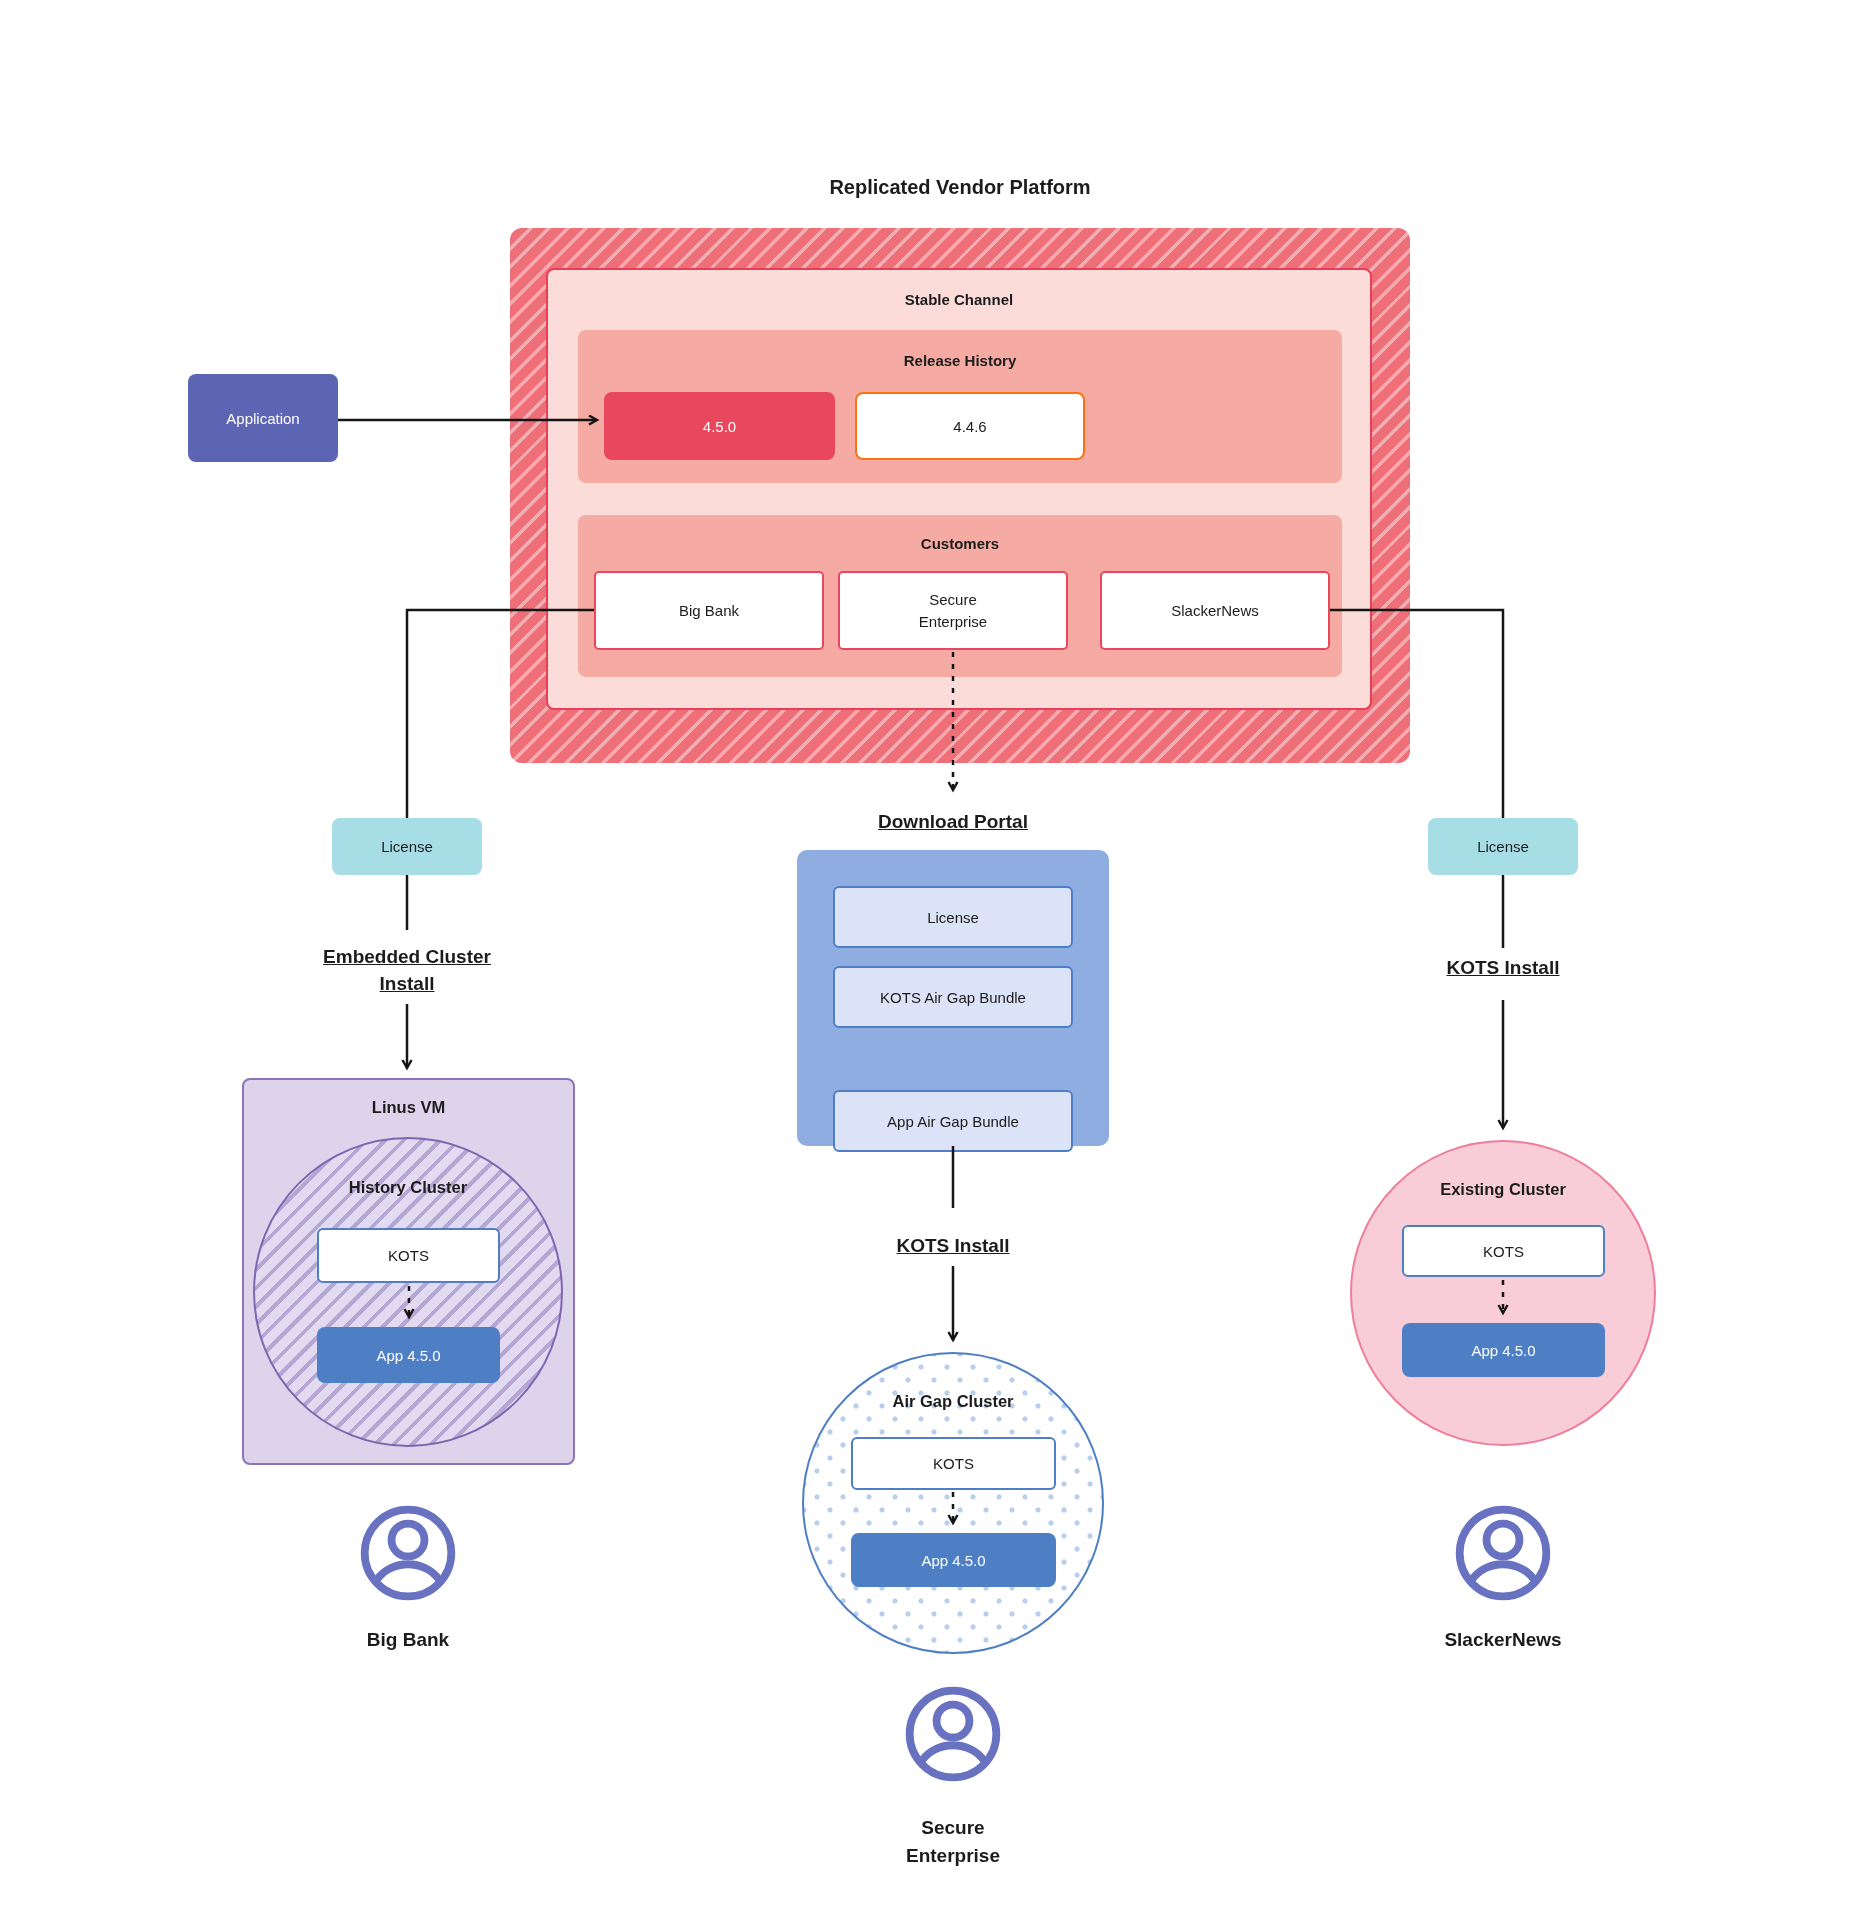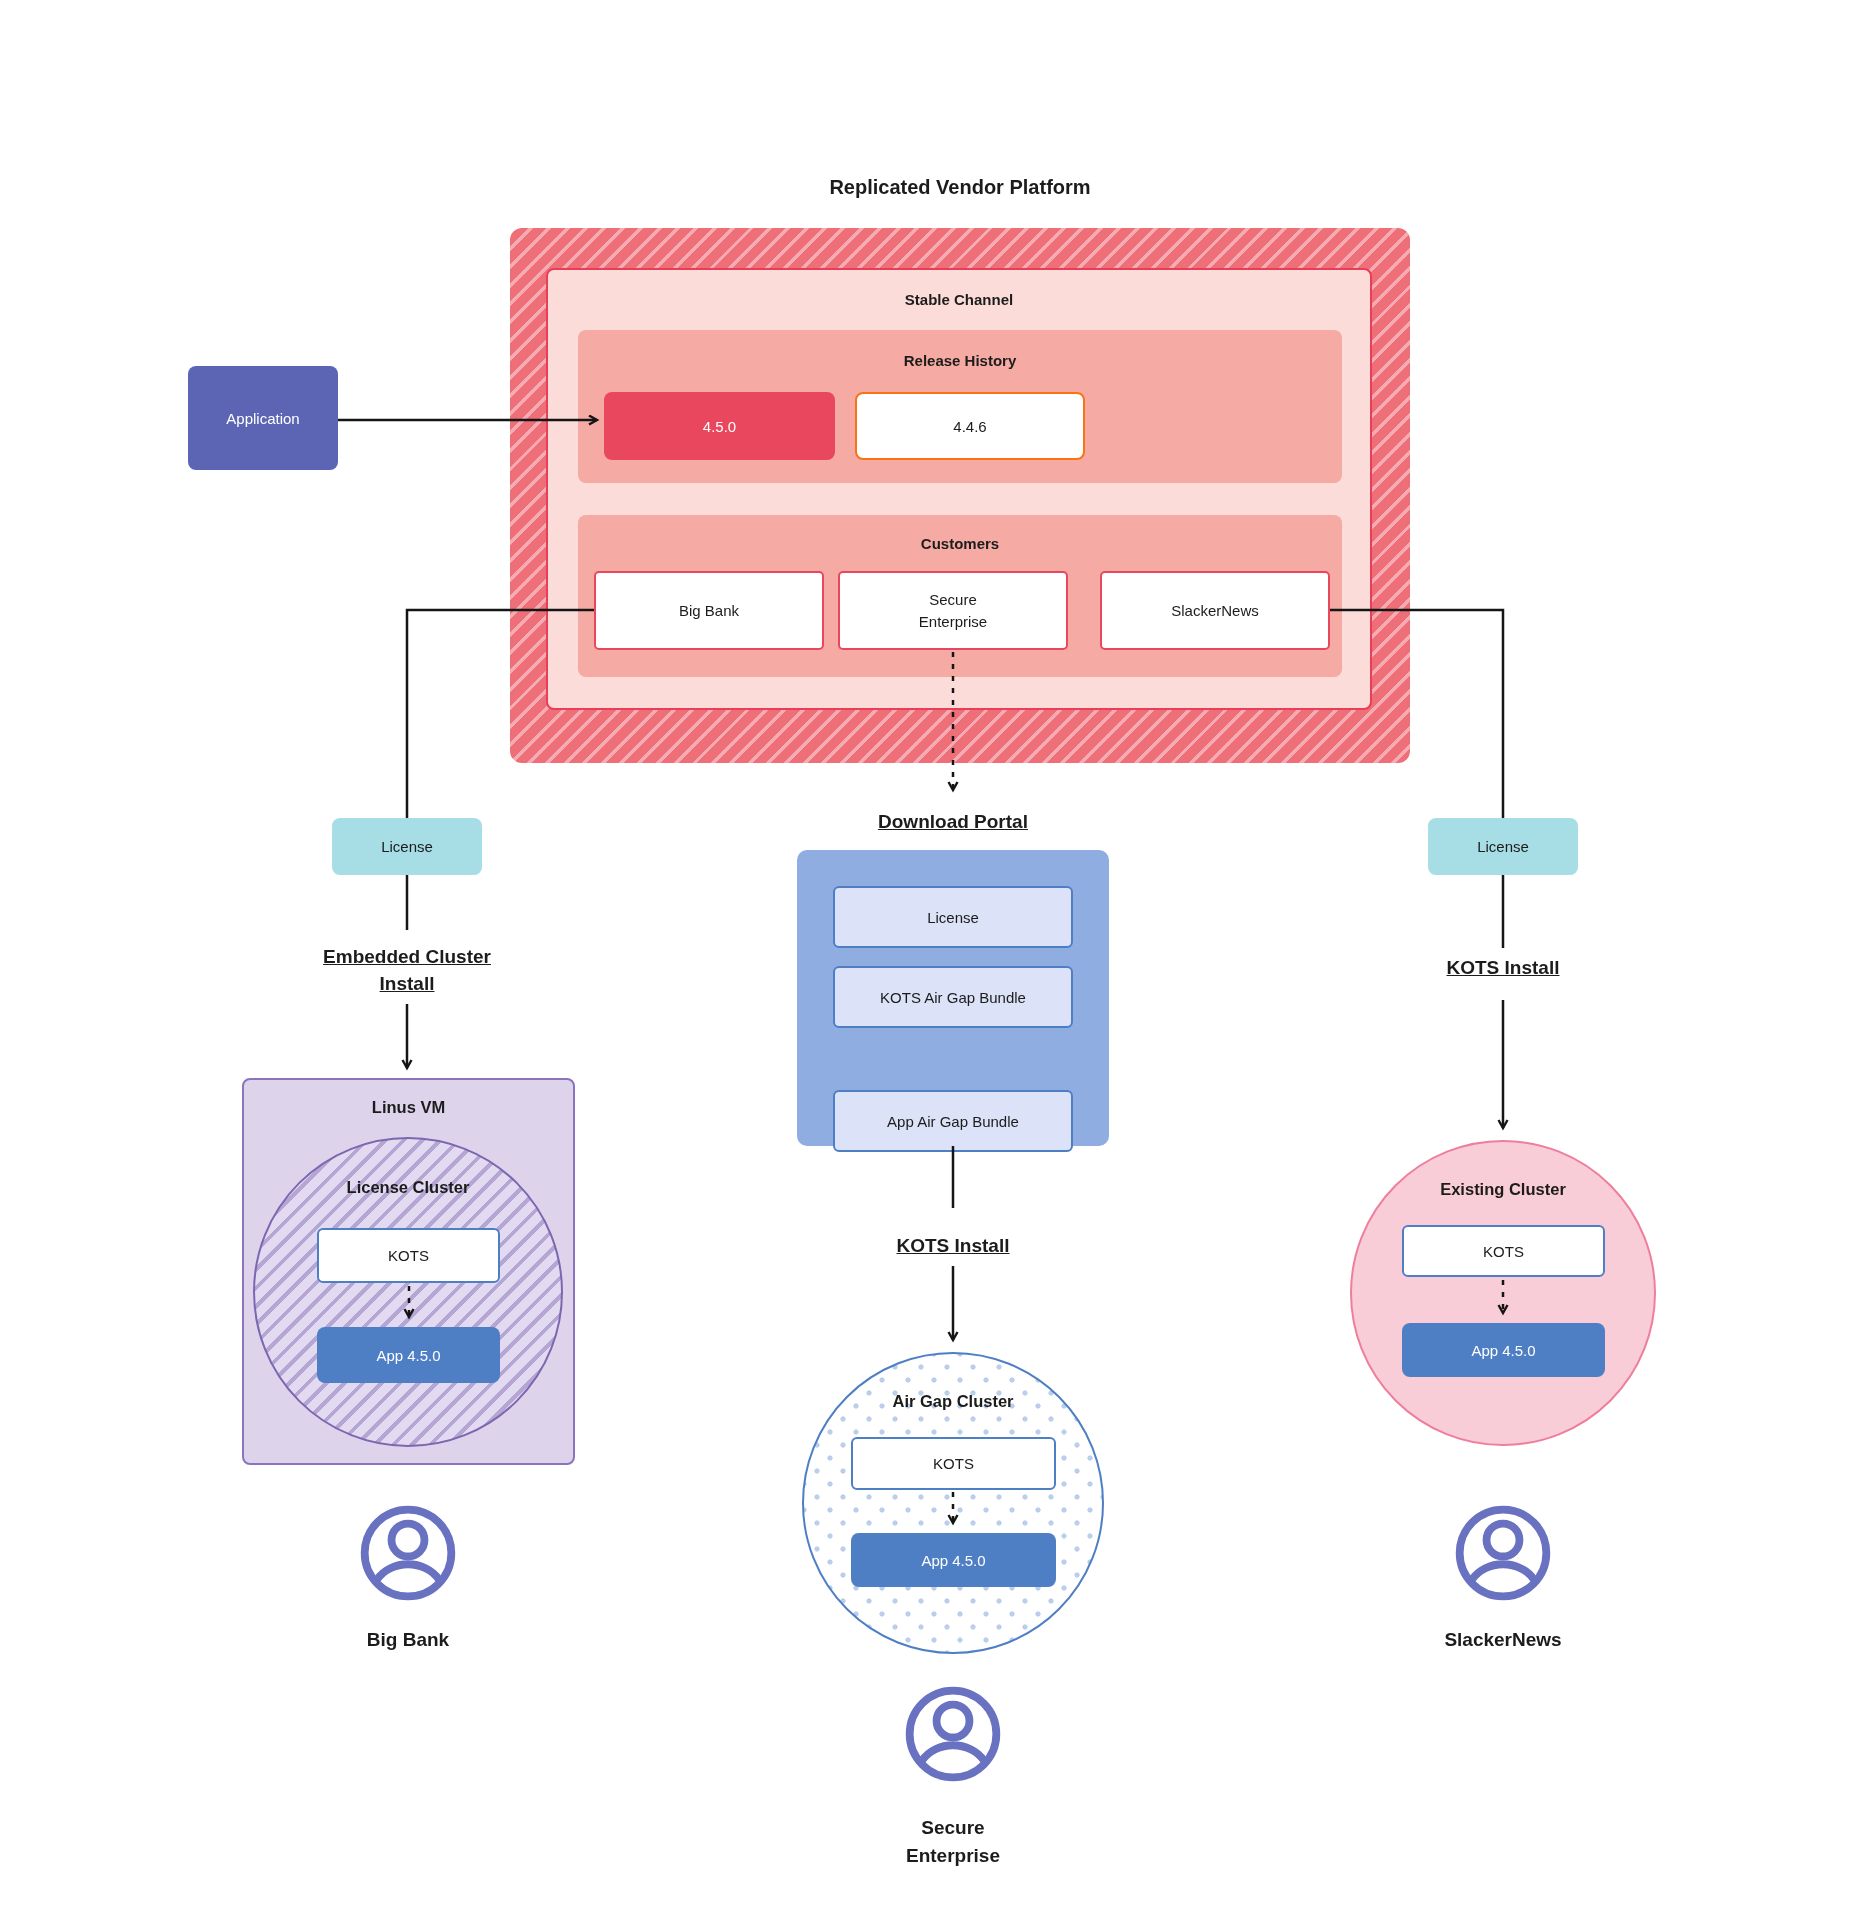--- a/index.html
+++ b/index.html
@@ -81,21 +81,21 @@
   <div class="abs center cust" style="left:594px;top:571px;width:230px;height:79px;">
     <span>Big Bank</span>
   </div>
   <div class="abs center cust" style="left:838px;top:571px;width:230px;height:79px;">
     <span>Secure Enterprise</span>
   </div>
   <div class="abs center cust" style="left:1100px;top:571px;width:230px;height:79px;">
     <span>SlackerNews</span>
   </div>
 
-  <div class="abs center application" style="left:188px;top:366px;width:150px;height:104px;text-align:right;">
+  <div class="abs center application" style="left:188px;top:374px;width:150px;height:88px;text-align:right;">
     <span>Application</span>
   </div>
 
   <div class="abs center license" style="left:332px;top:818px;width:150px;height:57px;">
     <span>License</span>
   </div>
   <div class="lbl flow-label" style="left:312px;top:943px;width:190px;">Embedded Cluster Install</div>
 
   <div class="lbl flow-label" style="left:853px;top:808px;width:200px;">Download Portal</div>
   <div class="abs portal" style="left:797px;top:850px;width:312px;height:296px;"></div>
@@ -111,21 +111,21 @@
   <div class="lbl flow-label" style="left:853px;top:1232px;width:200px;">KOTS Install</div>
 
   <div class="abs center license" style="left:1428px;top:818px;width:150px;height:57px;">
     <span>License</span>
   </div>
   <div class="lbl flow-label" style="left:1403px;top:954px;width:200px;">KOTS Install</div>
 
   <div class="abs linusvm" style="left:242px;top:1078px;width:333px;height:387px;"></div>
   <div class="lbl circle-label" style="left:242px;top:1098px;width:333px;">Linus VM</div>
   <div class="abs purple-circle" style="left:253px;top:1137px;width:310px;height:310px;"></div>
-  <div class="lbl circle-label" style="left:253px;top:1178px;width:310px;">License Cluster</div>
+  <div class="lbl circle-label" style="left:253px;top:1178px;width:310px;">History Cluster</div>
   <div class="abs center kots" style="left:317px;top:1228px;width:183px;height:55px;">
     <span>KOTS</span>
   </div>
   <div class="abs center appbox" style="left:317px;top:1327px;width:183px;height:56px;">
     <span>App 4.5.0</span>
   </div>
 
   <div class="abs dot-circle" style="left:802px;top:1352px;width:302px;height:302px;"></div>
   <div class="lbl circle-label" style="left:802px;top:1392px;width:302px;">Air Gap Cluster</div>
   <div class="abs center kots" style="left:851px;top:1437px;width:205px;height:53px;">

